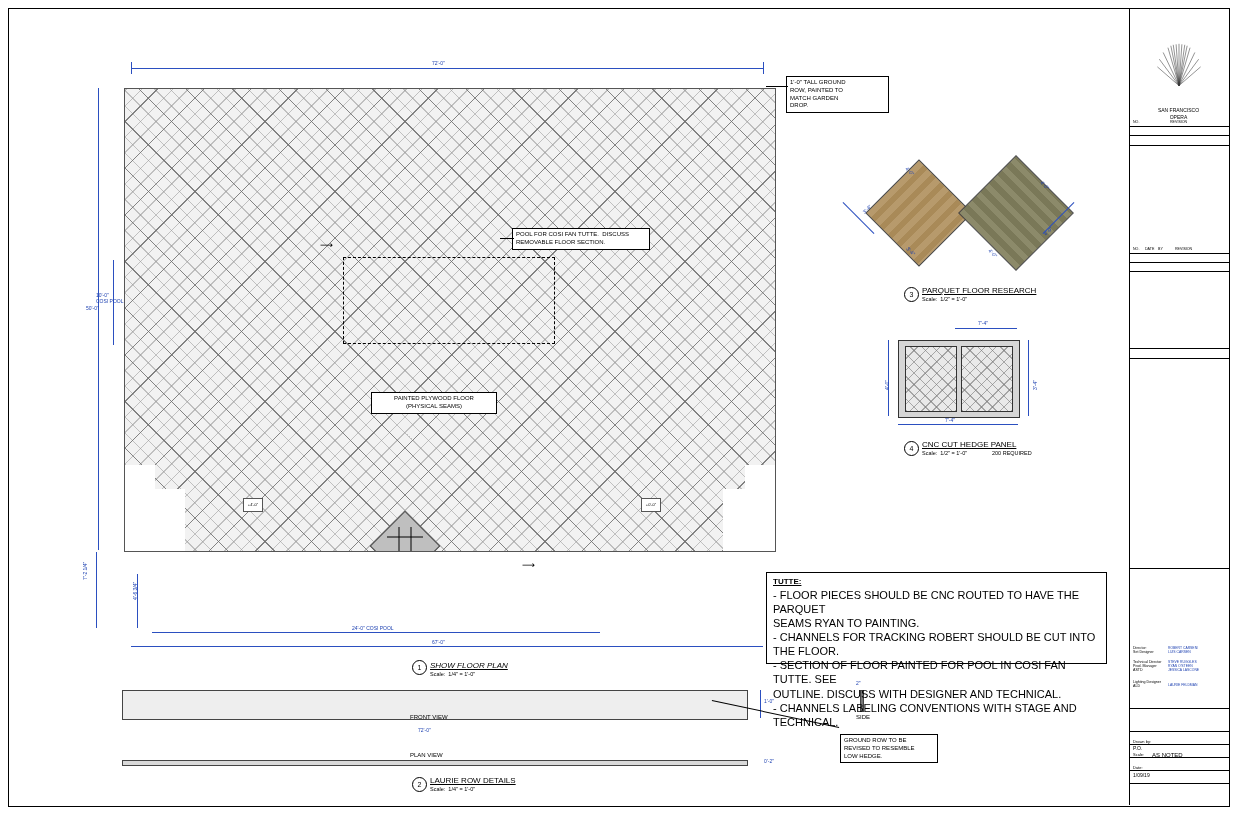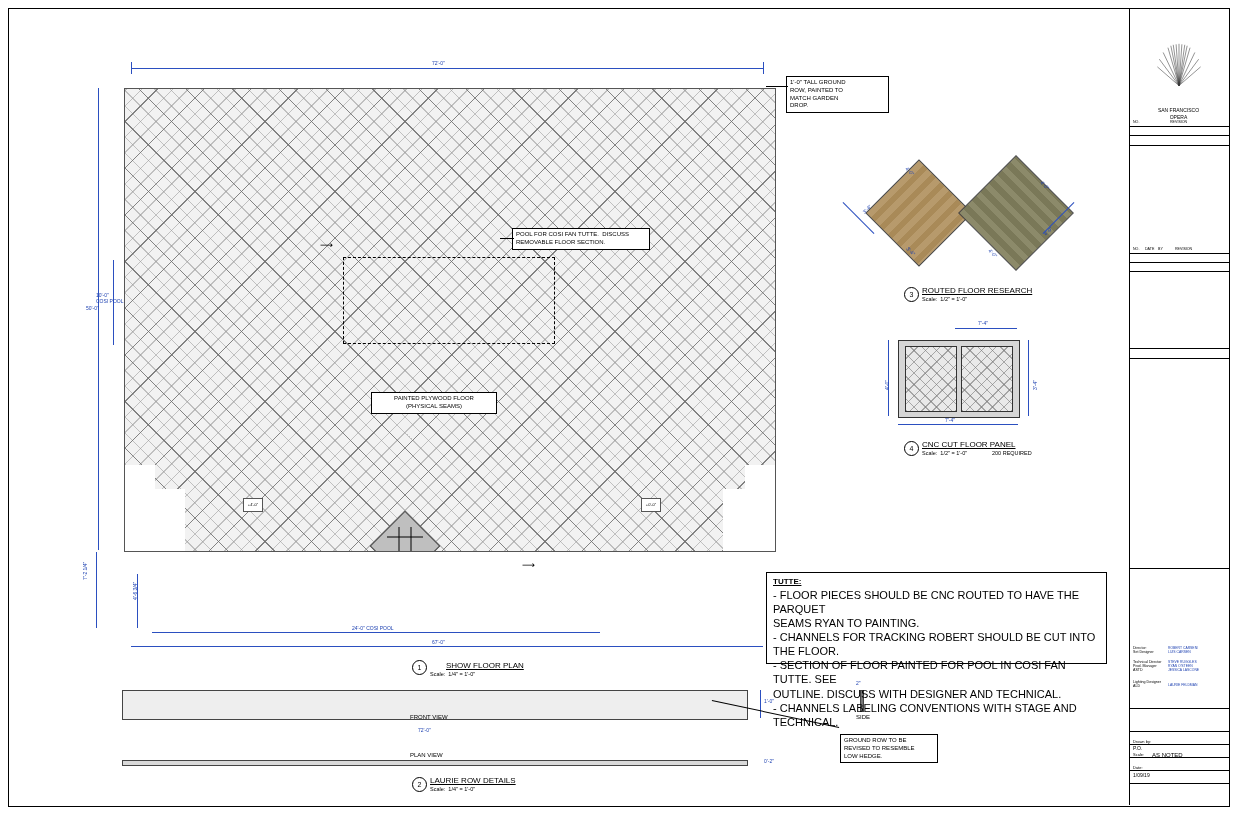--- a/index.html
+++ b/index.html
@@ -198,21 +198,21 @@
   <div class="blkLine" style="left:500px;top:238px;width:14px;height:1px;"></div>
 
   <div class="callout ctr" style="left:371px;top:392px;width:118px;">PAINTED PLYWOOD FLOOR
 (PHYSICAL SEAMS)</div>
 
   <div class="callout" style="left:840px;top:734px;width:90px;">GROUND ROW TO BE
 REVISED TO RESEMBLE
 LOW HEDGE.</div>
 
   <div class="detailnum" style="left:412px;top:660px;">1</div>
-  <div class="sec-title" style="left:446px;top:661px;">SHOW FLOOR PLAN</div>
+  <div class="sec-title" style="left:430px;top:661px;font-style:italic;">SHOW FLOOR PLAN</div>
   <div class="sec-scale" style="left:430px;top:671px;">Scale:  1/4" = 1'-0"</div>
 
   <div class="groundrow"></div>
   <div class="txt" style="left:410px;top:714px;">FRONT VIEW</div>
   <div class="dim" style="left:418px;top:727px;">72'-0"</div>
   <div class="bluLine" style="left:760px;top:690px;width:1px;height:28px;"></div>
   <div class="dim" style="left:764px;top:698px;">1'-0"</div>
   <div class="planview-line"></div>
   <div class="txt" style="left:410px;top:752px;">PLAN VIEW</div>
   <div class="dim" style="left:764px;top:758px;">0'-2"</div>
@@ -231,38 +231,38 @@
   <div class="dim" style="left:862px;top:206px;transform:rotate(-45deg);">3'-4"</div>
   <div class="dim" style="left:906px;top:248px;transform:rotate(45deg);">3'-4"</div>
   <div class="dim" style="left:905px;top:168px;transform:rotate(45deg);">4'-0"</div>
   <div class="dim" style="left:1040px;top:182px;transform:rotate(45deg);">4'-0"</div>
   <div class="dim" style="left:1043px;top:228px;transform:rotate(-45deg);">4'-0"</div>
   <div class="dim" style="left:988px;top:250px;transform:rotate(45deg);">4'-0"</div>
   <div class="bluLine" style="left:858px;top:196px;width:1px;height:44px;transform:rotate(-45deg);"></div>
   <div class="bluLine" style="left:1058px;top:196px;width:1px;height:44px;transform:rotate(45deg);"></div>
 
   <div class="detailnum" style="left:904px;top:287px;">3</div>
-  <div class="sec-title" style="left:922px;top:286px;">ROUTED FLOOR RESEARCH</div>
+  <div class="sec-title" style="left:922px;top:286px;">PARQUET FLOOR RESEARCH</div>
   <div class="sec-scale" style="left:922px;top:296px;">Scale:  1/2" = 1'-0"</div>
 
   <div class="cnc-outer">
     <div class="cnc-inner" style="left:6px;"></div>
     <div class="cnc-inner" style="left:62px;"></div>
   </div>
   <div class="bluLine" style="left:955px;top:328px;width:62px;height:1px;"></div>
   <div class="dim" style="left:978px;top:320px;">7'-4"</div>
   <div class="bluLine" style="left:898px;top:424px;width:120px;height:1px;"></div>
   <div class="dim" style="left:945px;top:417px;">7'-4"</div>
   <div class="bluLine" style="left:888px;top:340px;width:1px;height:76px;"></div>
   <div class="dim" style="left:884px;top:390px;transform:rotate(-90deg);transform-origin:left top;">4'-0"</div>
   <div class="bluLine" style="left:1028px;top:340px;width:1px;height:76px;"></div>
   <div class="dim" style="left:1032px;top:390px;transform:rotate(-90deg);transform-origin:left top;">3'-4"</div>
 
   <div class="detailnum" style="left:904px;top:441px;">4</div>
-  <div class="sec-title" style="left:922px;top:440px;">CNC CUT FLOOR PANEL</div>
+  <div class="sec-title" style="left:922px;top:440px;">CNC CUT HEDGE PANEL</div>
   <div class="sec-scale" style="left:922px;top:450px;">Scale:  1/2" = 1'-0"</div>
   <div class="sec-scale" style="left:992px;top:450px;">200 REQUIRED</div>
 
   <div class="notes">
     <h4>TUTTE:</h4>
     <p>- FLOOR PIECES SHOULD BE CNC ROUTED TO HAVE THE PARQUET</p>
     <p>SEAMS RYAN TO PAINTING.</p>
     <p>- CHANNELS FOR TRACKING ROBERT SHOULD BE CUT INTO THE FLOOR.</p>
     <p>- SECTION OF FLOOR PAINTED FOR POOL IN COSI FAN TUTTE.  SEE</p>
     <p>OUTLINE.  DISCUSS WITH DESIGNER AND TECHNICAL.</p>

